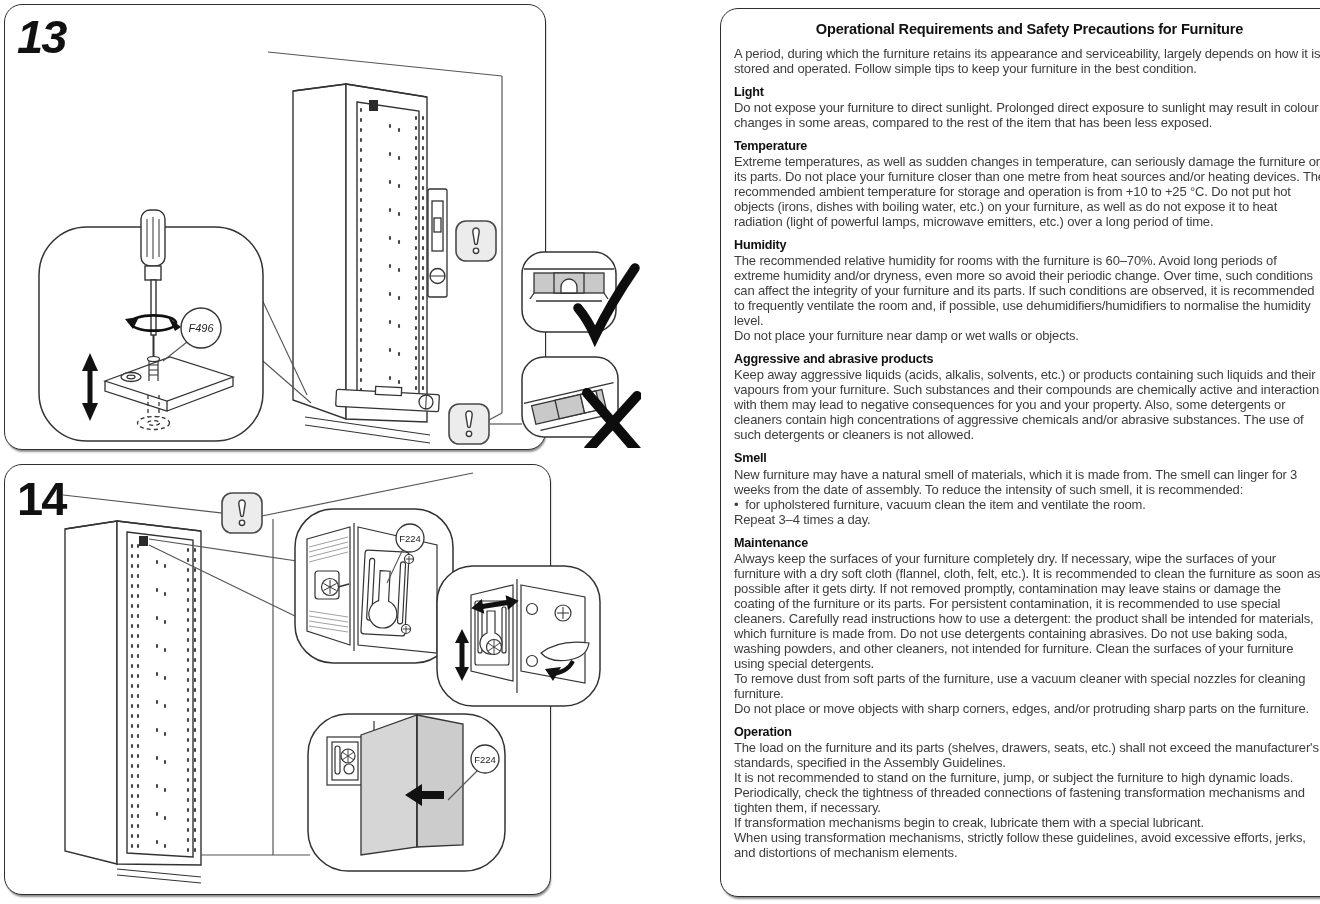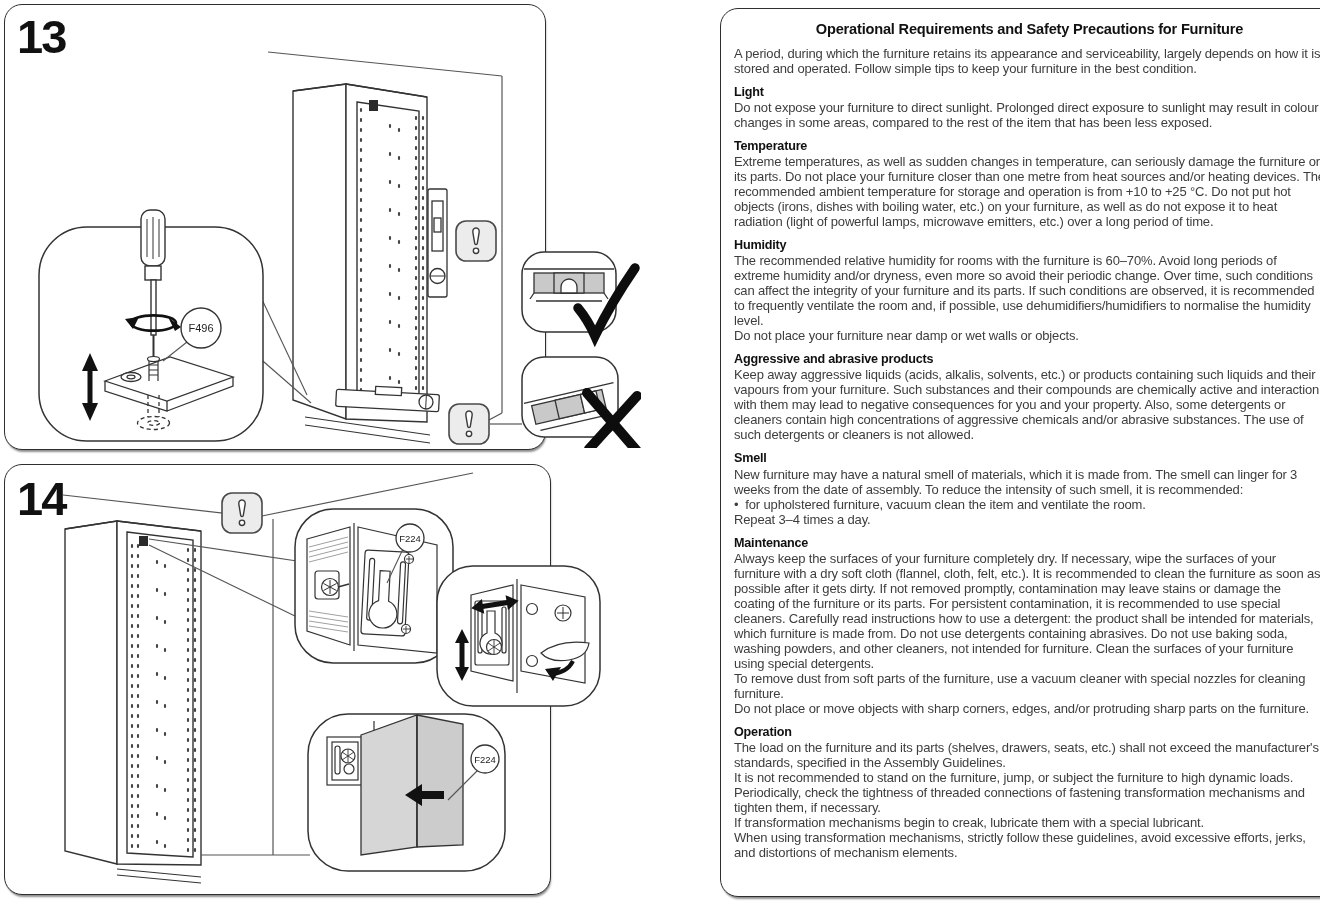--- a/index.html
+++ b/index.html
@@ -1,18 +1,18 @@
 <!DOCTYPE html>
 <html><head>
 <meta charset="utf-8">
 <style>
   html,body{margin:0;padding:0;background:#fff;}
   body{width:1320px;height:904px;position:relative;font-family:"Liberation Sans",sans-serif;color:#3a3a3a;overflow:hidden;}
   .panel{position:absolute;background:#fff;border:1.6px solid #2e2e2e;border-radius:18px;box-shadow:1px 3px 2px -1px #8f8f8f;box-sizing:border-box;}
-  #panel13{left:4px;top:4px;width:542px;height:446px;}
+  #panel13{left:4px;top:4px;width:542px;height:446px;font-style:italic;}
   #panel14{left:4px;top:464px;width:547px;height:431px;}
   #textpanel{left:720px;top:8px;width:633px;height:889px;padding:10px 27px 8px 13px;overflow:hidden;}
   .stepnum{position:absolute;font-weight:bold;font-size:47px;letter-spacing:-2px;color:#111;line-height:1;}
   #panel13 .stepnum{left:12px;top:8px;}
   #panel14 .stepnum{left:12px;top:10px;}
   svg{position:absolute;left:0;top:0;}
   
   .doc-title{text-align:center;font-weight:bold;font-size:14.6px;color:#111;letter-spacing:-0.2px;margin:2px 0 9px 0;}
   .para,.bullet,.intro{font-size:13px;line-height:1.155;letter-spacing:-0.15px;color:#3d3d3d;}
   .section{margin-top:9px;}

